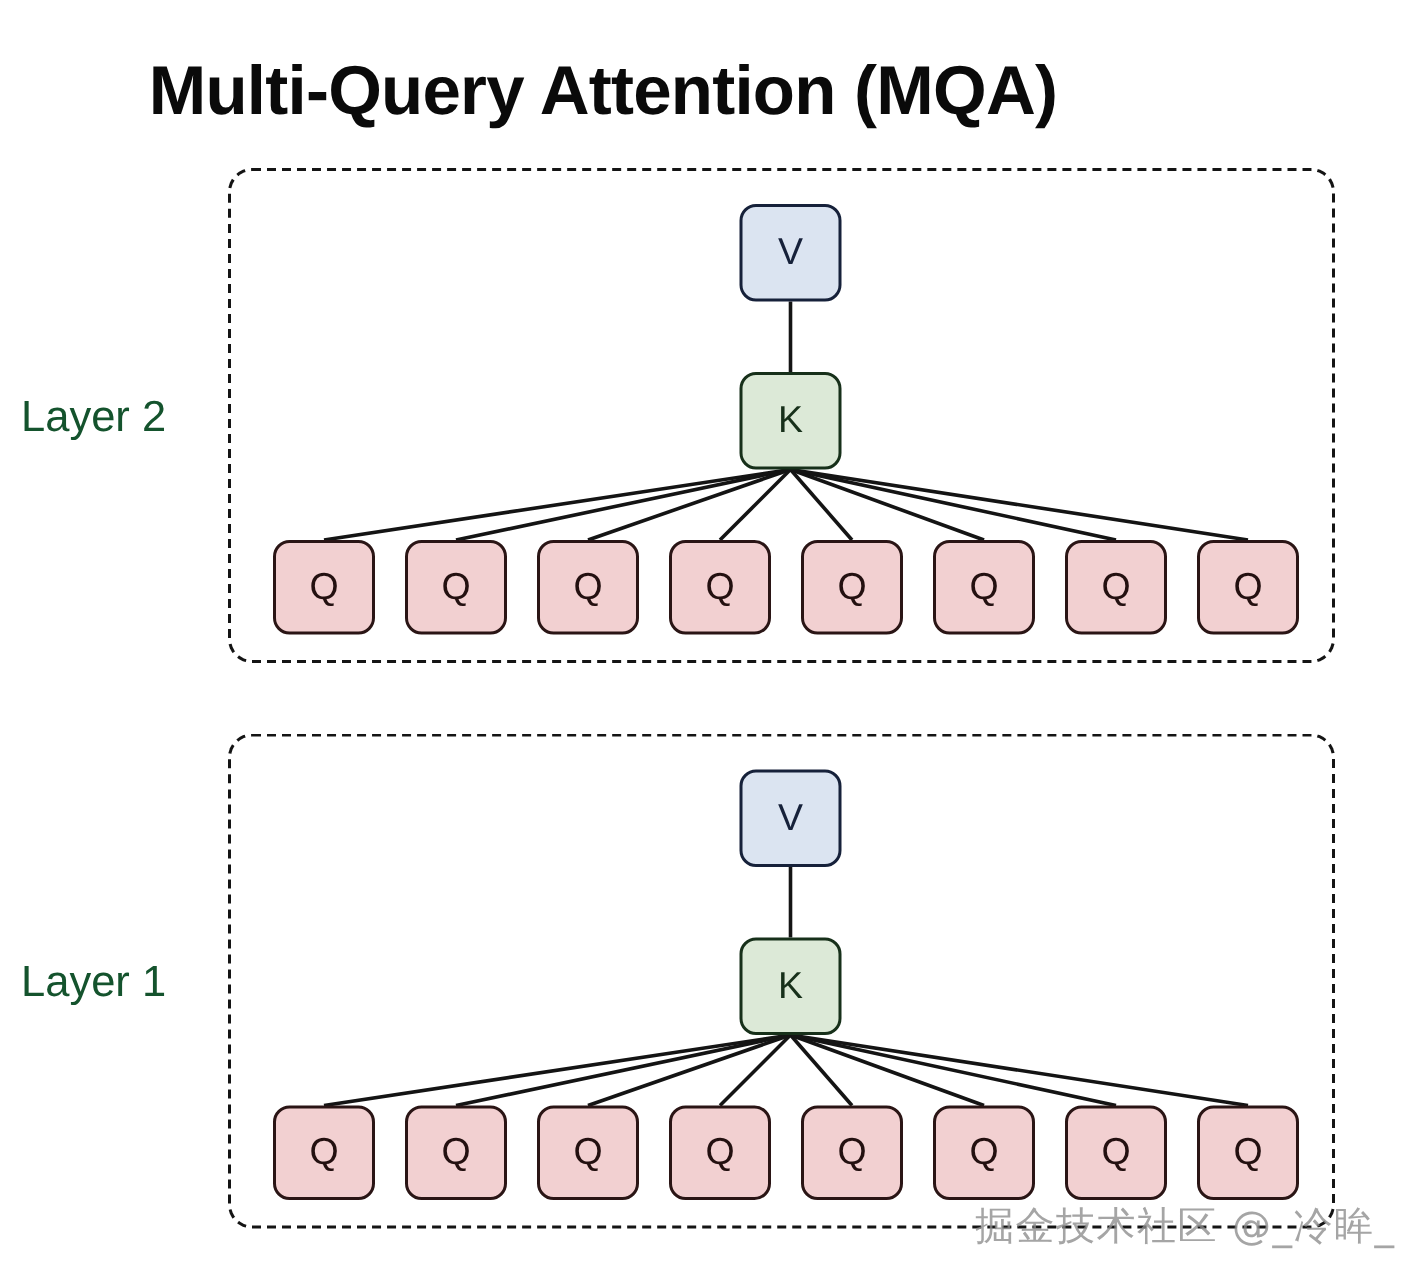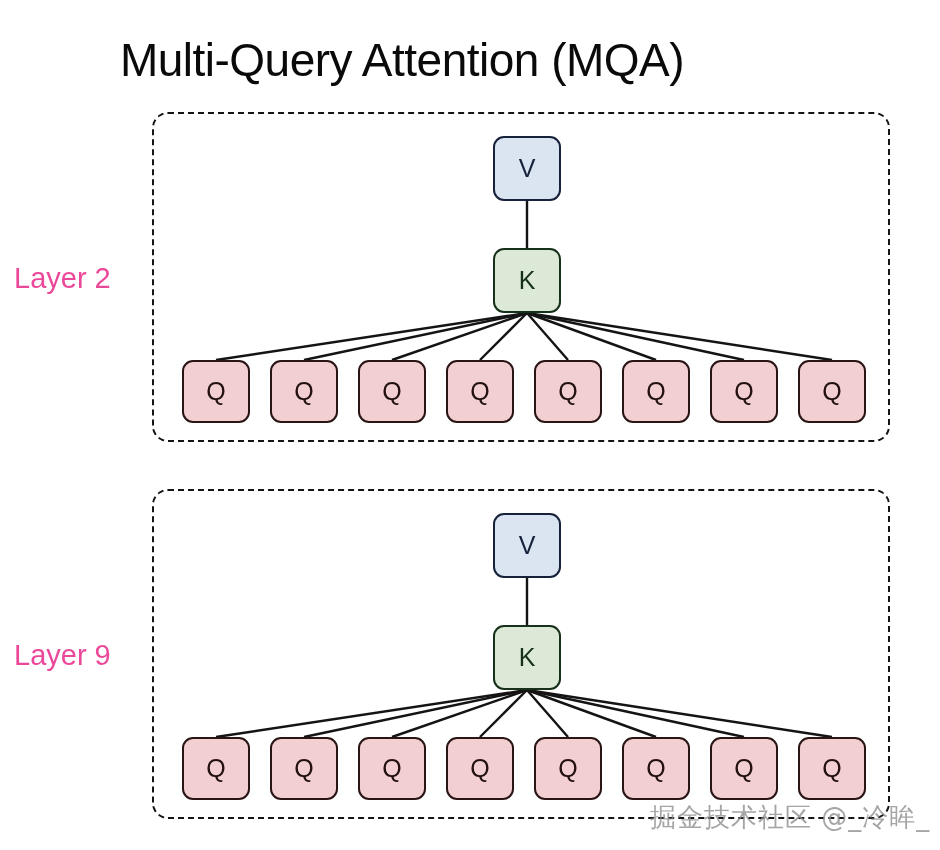--- a/index.html
+++ b/index.html
@@ -17,36 +17,36 @@
   }
 
   
   #diagram-title {
     position: absolute;
     left: 0;
     top: 36px;
     width: 804px;
     text-align: center;
     font-size: 46px;
-    font-weight: 400;
+    font-weight: 700;
     letter-spacing: -0.5px;
     color: #0a0a0a;
     line-height: 1.05;
     white-space: nowrap;
   }
 
   
   .layer-label {
     position: absolute;
     left: 14px;
     width: 130px;
     text-align: left;
     font-size: 29px;
     font-weight: 400;
-    color: #ec4899;
+    color: #14532d;
     line-height: 1;
   }
   #layer-label-2 { top: 264px; }
   #layer-label-1 { top: 641px; }
 
   
   .layer-box {
     position: absolute;
     left: 152px;
     width: 738px;
@@ -126,21 +126,21 @@
     text-align: right;
   }
 </style>
 </head>
 <body>
 
 <div id="diagram-title">Multi-Query Attention (MQA)</div>
 
 <div id="layer-label-2" class="layer-label">Layer 2</div>
 
-<div id="layer-label-1" class="layer-label">Layer 9</div>
+<div id="layer-label-1" class="layer-label">Layer 1</div>
 
 <div id="layer-box-2" class="layer-box"></div>
 <div id="layer-box-1" class="layer-box"></div>
 
 <svg class="edges" id="edge-layer" viewBox="0 0 940 850" xmlns="http://www.w3.org/2000/svg">
     <line x1="527" y1="201" x2="527" y2="248"></line>
     <line x1="527" y1="313" x2="216" y2="360"></line>
     <line x1="527" y1="313" x2="304" y2="360"></line>
     <line x1="527" y1="313" x2="392" y2="360"></line>
     <line x1="527" y1="313" x2="480" y2="360"></line>

